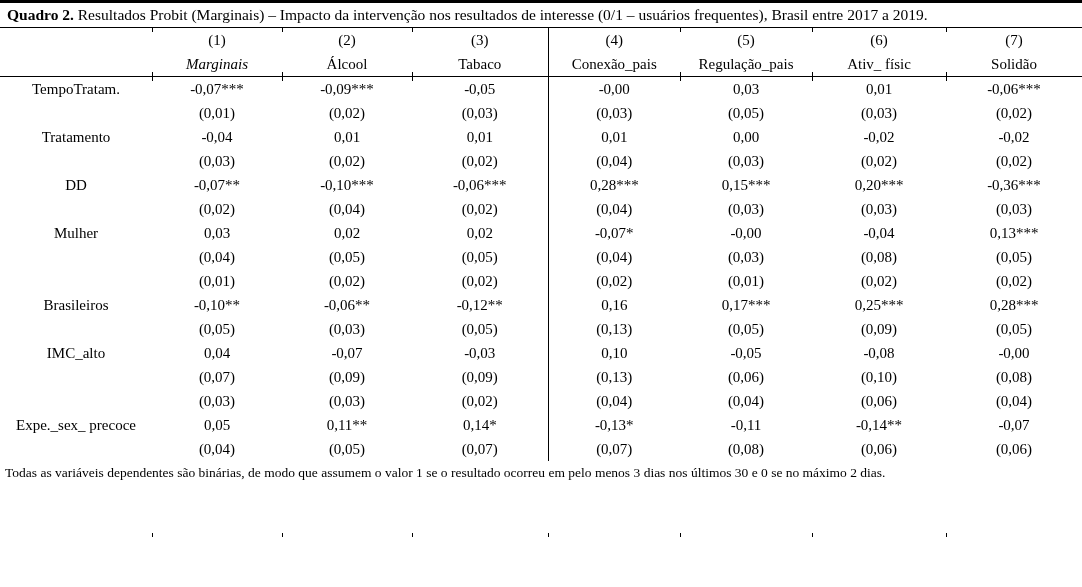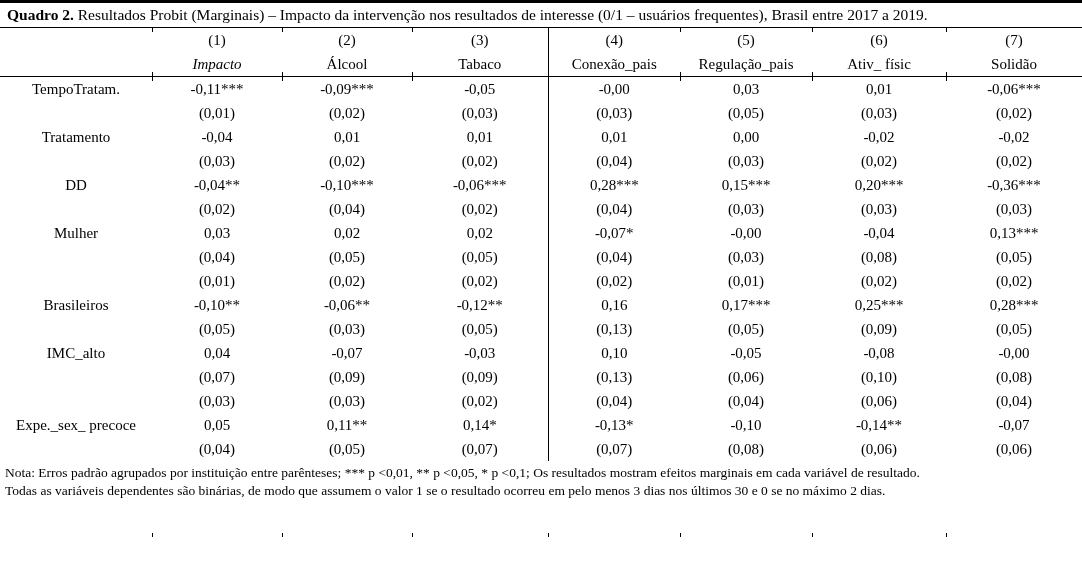--- a/index.html
+++ b/index.html
@@ -74,33 +74,33 @@
       <td>(1)</td>
           <td>(2)</td>
           <td>(3)</td>
           <td class="divider">(4)</td>
           <td>(5)</td>
           <td>(6)</td>
           <td>(7)</td>
         </tr>
       <tr class="header-names">
         <td class="label"></td>
-      <td class="italic">Impacto</td>
+      <td class="italic">Marginais</td>
           <td>Álcool</td>
           <td>Tabaco</td>
           <td class="divider">Conexão_pais</td>
           <td>Regulação_pais</td>
           <td>Ativ_ físic</td>
           <td>Solidão</td>
         </tr>
     </thead>
     <tbody>
         <tr>
           <td class="label">TempoTratam.</td>
-          <td>-0,11***</td>
+          <td>-0,07***</td>
           <td>-0,09***</td>
           <td>-0,05</td>
           <td class="divider">-0,00</td>
           <td>0,03</td>
           <td>0,01</td>
           <td>-0,06***</td>
         </tr>
         <tr>
           <td class="label"></td>
           <td>(0,01)</td>
@@ -126,21 +126,21 @@
           <td>(0,03)</td>
           <td>(0,02)</td>
           <td>(0,02)</td>
           <td class="divider">(0,04)</td>
           <td>(0,03)</td>
           <td>(0,02)</td>
           <td>(0,02)</td>
         </tr>
         <tr>
           <td class="label">DD</td>
-          <td>-0,04**</td>
+          <td>-0,07**</td>
           <td>-0,10***</td>
           <td>-0,06***</td>
           <td class="divider">0,28***</td>
           <td>0,15***</td>
           <td>0,20***</td>
           <td>-0,36***</td>
         </tr>
         <tr>
           <td class="label"></td>
           <td>(0,02)</td>
@@ -230,39 +230,38 @@
           <td>(0,04)</td>
           <td>(0,06)</td>
           <td>(0,04)</td>
         </tr>
         <tr>
           <td class="label">Expe._sex_ precoce</td>
           <td>0,05</td>
           <td>0,11**</td>
           <td>0,14*</td>
           <td class="divider">-0,13*</td>
-          <td>-0,10</td>
+          <td>-0,11</td>
           <td>-0,14**</td>
           <td>-0,07</td>
         </tr>
         <tr>
           <td class="label"></td>
           <td>(0,04)</td>
           <td>(0,05)</td>
           <td>(0,07)</td>
           <td class="divider">(0,07)</td>
           <td>(0,08)</td>
           <td>(0,06)</td>
           <td>(0,06)</td>
         </tr>
       </tbody>
   </table>
 
   <div class="notes">
-    <div>Nota: Erros padrão agrupados por instituição entre parênteses; *** p &lt;0,01, ** p &lt;0,05, * p &lt;0,1; Os resultados mostram efeitos marginais em cada variável de resultado.</div>
     <div>Todas as variáveis dependentes são binárias, de modo que assumem o valor 1 se o resultado ocorreu em pelo menos 3 dias nos últimos 30 e 0  se no máximo 2 dias.</div>
   </div>
 
 <div class="tick" style="left: 152px; top: 28px; height: 4px;"></div>
     <div class="tick" style="left: 282px; top: 28px; height: 4px;"></div>
     <div class="tick" style="left: 412px; top: 28px; height: 4px;"></div>
     <div class="tick" style="left: 548px; top: 28px; height: 4px;"></div>
     <div class="tick" style="left: 680px; top: 28px; height: 4px;"></div>
     <div class="tick" style="left: 812px; top: 28px; height: 4px;"></div>
     <div class="tick" style="left: 946px; top: 28px; height: 4px;"></div>

